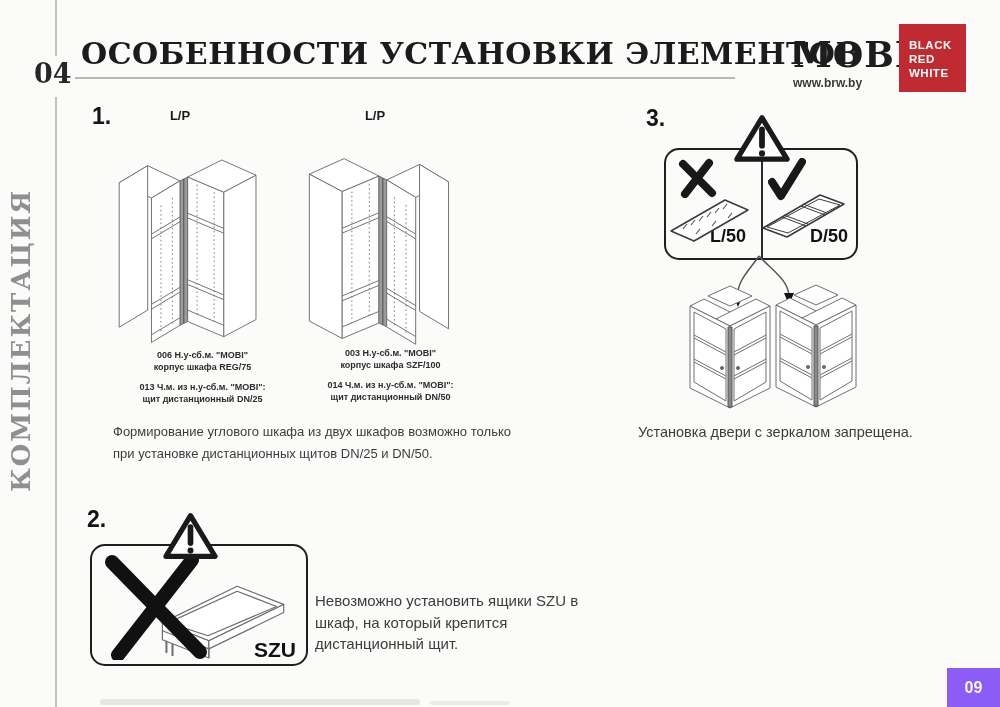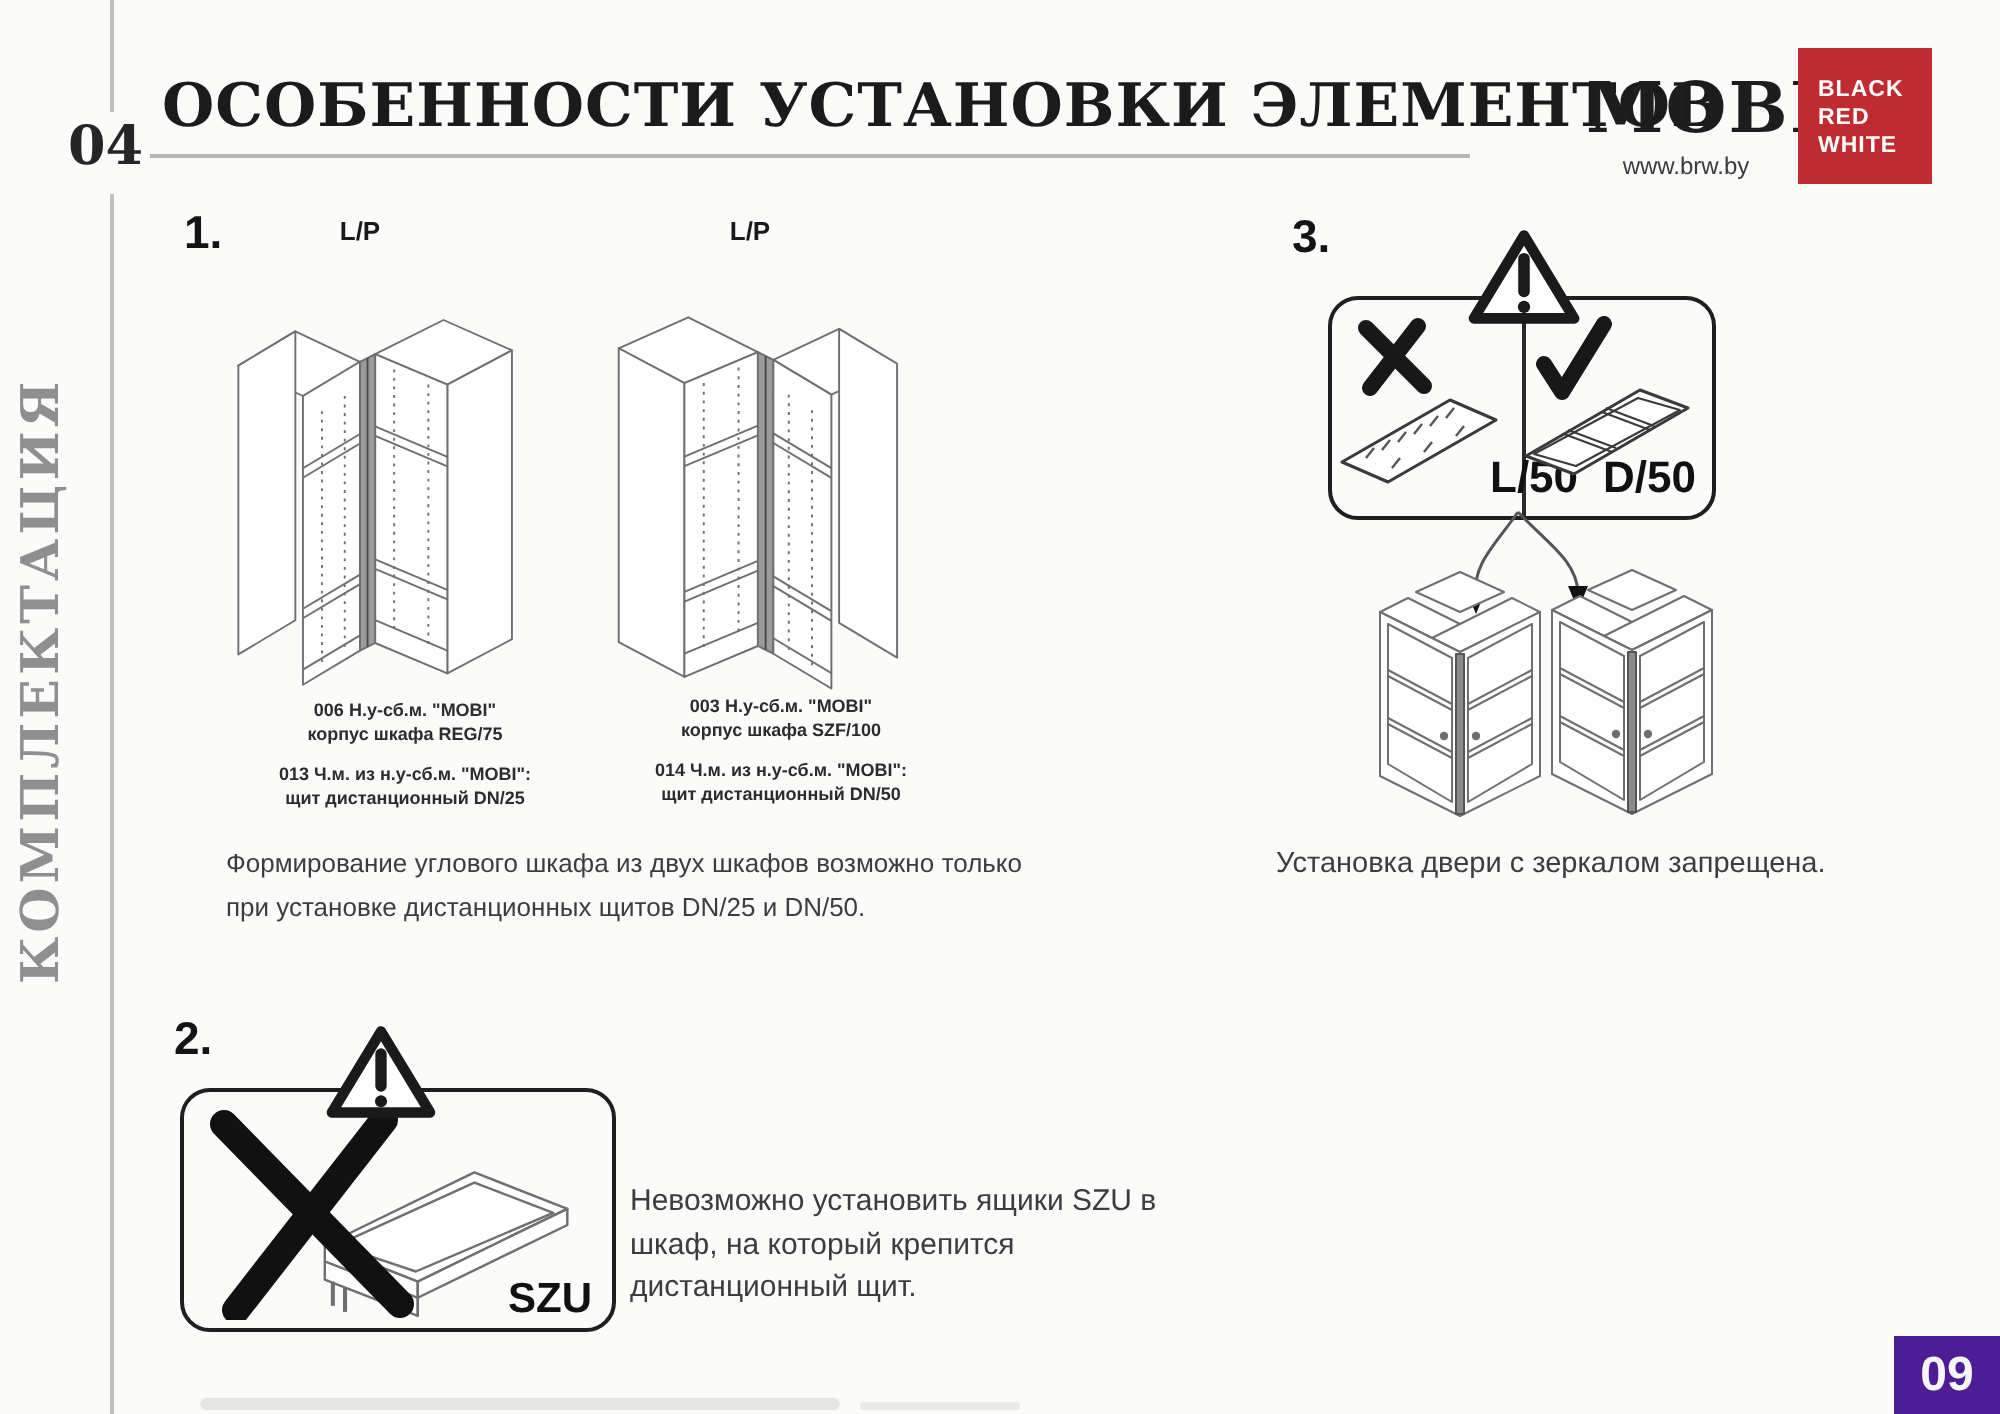--- a/index.html
+++ b/index.html
@@ -15,48 +15,48 @@
     writing-mode:vertical-rl;transform:rotate(180deg);
     font-family:"DejaVu Serif","Liberation Serif",serif;font-weight:bold;font-size:26px;
     color:#8f8f8f;letter-spacing:2px;text-align:center;}
 
   
   .title{position:absolute;left:81px;top:36px;font-family:"DejaVu Serif","Liberation Serif",serif;
     font-weight:bold;font-size:30px;color:#1b1b1b;letter-spacing:.5px;white-space:nowrap;}
   .title-rule{position:absolute;left:75px;top:77px;width:660px;height:2px;background:#b8b8b6;}
   .brand-name{position:absolute;left:793px;top:34px;width:100px;text-align:center;
     font-family:"DejaVu Serif","Liberation Serif",serif;font-weight:bold;font-size:35px;color:#1d1d1d;letter-spacing:1px;}
-  .brand-site{position:absolute;left:793px;top:76px;width:100px;text-align:center;
-    font-size:12px;font-weight:normal;color:#3a3a3a;}
+  .brand-site{position:absolute;left:793px;top:76px;width:100px;
+    font-size:12px;font-weight:bold;color:#3a3a3a;}
   .brw-logo{position:absolute;left:899px;top:24px;width:67px;height:68px;background:#bf2b30;
     color:#fff;font-weight:bold;font-size:11.5px;line-height:14px;letter-spacing:.5px;
     padding:14px 0 0 10px;box-sizing:border-box;}
 
   
   .secnum{position:absolute;font-size:23px;font-weight:bold;color:#141414;}
   .diagram-label{position:absolute;font-size:13px;font-weight:bold;color:#1a1a1a;text-align:center;width:60px;}
   .caption{position:absolute;width:185px;text-align:center;font-size:9px;font-weight:bold;
     color:#2c2c2c;line-height:11.5px;}
   .caption .gap{margin-top:9px;}
   .bodytext{position:absolute;color:#3d3d3d;}
   .bt1{left:113px;top:421px;width:398px;font-size:13px;line-height:22px;text-align:justify;}
   .bt2{left:315px;top:590px;width:266px;font-size:15px;line-height:21.5px;}
   .bt3{left:638px;top:424px;width:320px;font-size:14.5px;}
 
   .rbox{position:absolute;border:2.5px solid #1f1f1f;border-radius:15px;background:transparent;}
   .box2{left:90px;top:544px;width:214px;height:118px;}
   .box3{left:664px;top:148px;width:190px;height:108px;}
   .box3 .divider{position:absolute;left:50%;top:0;bottom:0;width:1.5px;background:#2a2a2a;}
   .szu{position:absolute;right:10px;bottom:2px;font-size:21px;font-weight:bold;color:#111;}
-  .cell-label{position:absolute;font-size:22px;font-weight:bold;color:#111;margin-left:35px;}
+  .cell-label{position:absolute;font-size:18px;font-weight:bold;color:#111;}
 
   .warn{position:absolute;z-index:4;}
   .abs{position:absolute;}
-  .pageno{position:absolute;left:947px;top:668px;width:53px;height:39px;background:#4c1d95;
-    color:#f5f5f5;font-size:24px;font-weight:bold;text-align:center;line-height:39px;}
+  .pageno{position:absolute;left:947px;top:668px;width:53px;height:39px;background:#8b5cf6;
+    color:#f5f5f5;font-size:16px;font-weight:bold;text-align:center;line-height:39px;}
   .smudge{position:absolute;background:#d9d9d6;border-radius:3px;}
 </style>
 </head>
 <body>
 
 <div class="page">
 
   <svg width="0" height="0" style="position:absolute">
     <defs>
       <g id="warn-tri">

